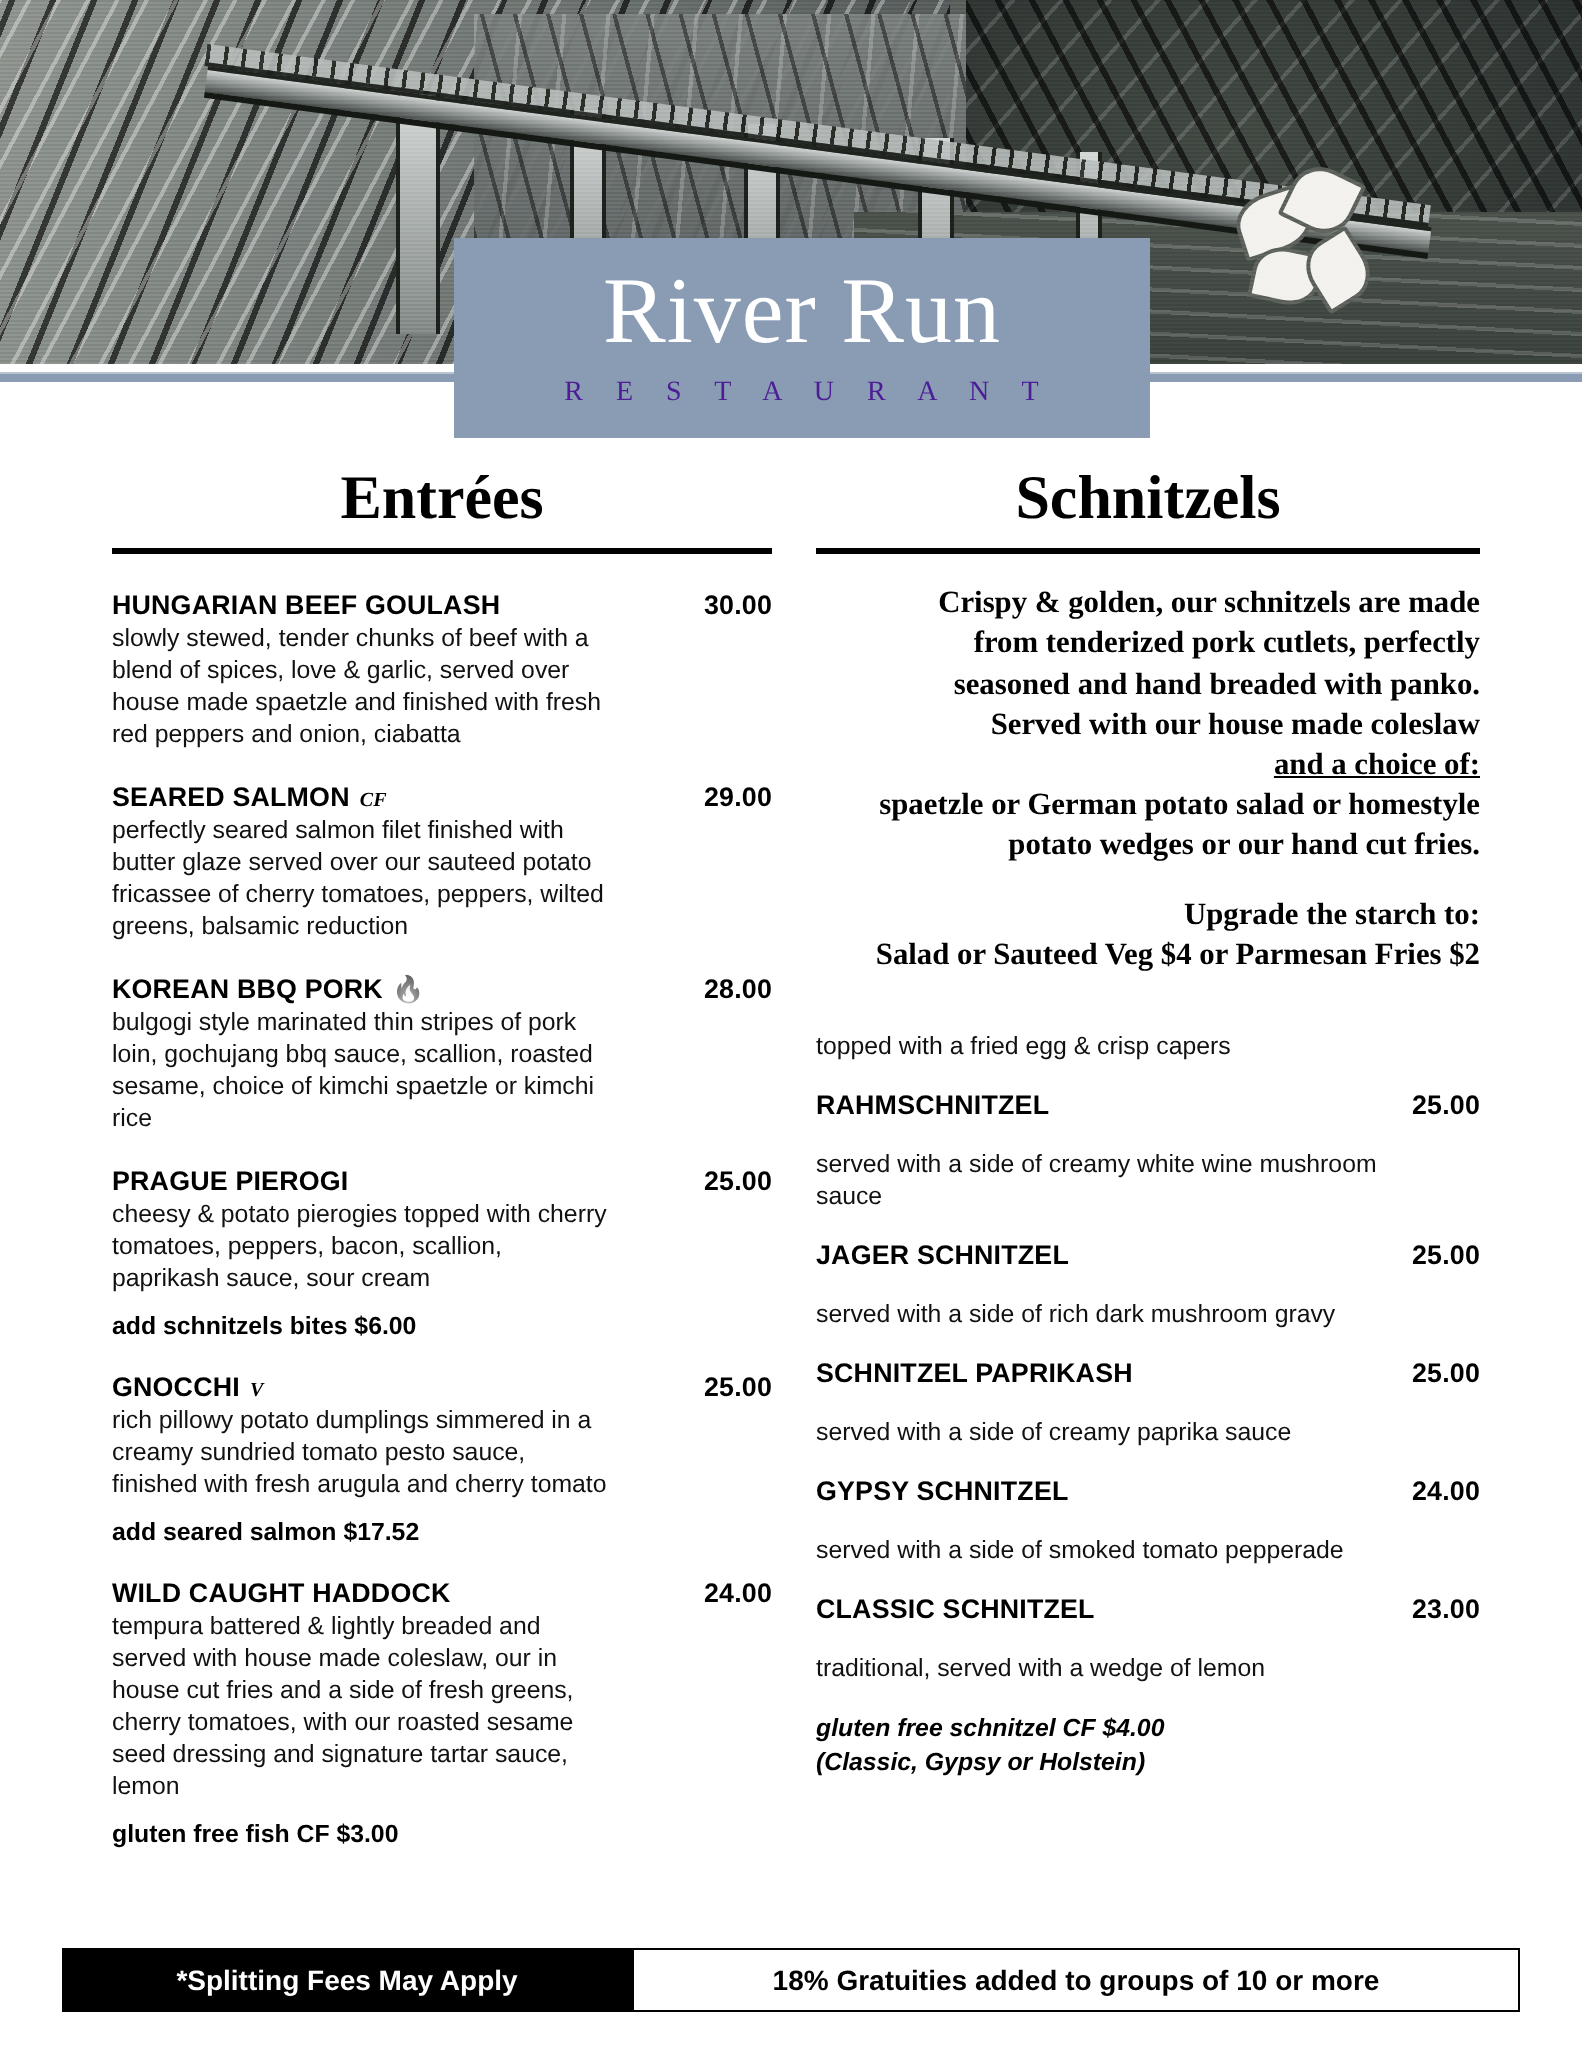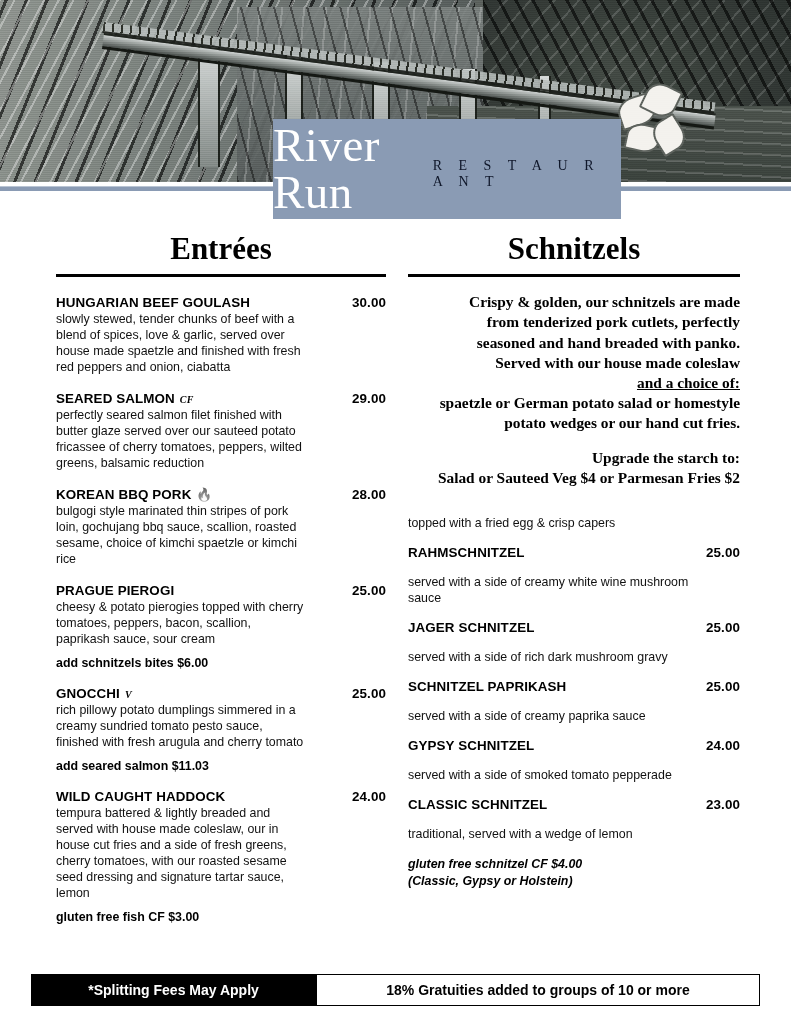--- a/index.html
+++ b/index.html
@@ -101,33 +101,32 @@
     background:
       repeating-linear-gradient(0deg, rgba(255,255,255,.05) 0px, rgba(255,255,255,.05) 1px,
         rgba(0,0,0,.05) 1px, rgba(0,0,0,.05) 2px);
     mix-blend-mode: overlay;
   }
 
   .logo-plate {
     position: absolute; left: 227px; top: 119px;
     width: 348px; height: 100px;
     background: #8a9bb4;
-    display: flex; flex-direction: row;
-    align-items: center; justify-content: space-between;
+    display: flex; flex-direction: column;
+    align-items: center; justify-content: center;
     z-index: 5;
-    margin-left: 46px;
   }
   .logo-name {
     font-family: "Liberation Serif", serif;
     font-size: 47px; font-weight: 400; color: #ffffff;
     line-height: 1; letter-spacing: .5px;
   }
   .logo-sub {
     font-family: "Liberation Serif", serif;
-    font-size: 14px; color: #0f172a;
+    font-size: 14px; color: #4c1d95;
     letter-spacing: 6.5px; margin-top: 9px; padding-left: 6px;
   }
   .hero-rule {
     position: absolute; left: 0; top: 186px; width: 791px; height: 5px;
     background: #8a9bb4; border-top: 1px solid #b9c4d3;
   }
 
   
   .columns {
     position: absolute; left: 0; top: 232px; width: 791px;
@@ -284,21 +283,21 @@
 
         <div class="item">
           <div class="item-head">
             <span class="item-name">
               <span>GNOCCHI</span>
               <span class="diet">V</span>
             </span>
             <span class="item-price">25.00</span>
           </div>
           <div class="item-desc">rich pillowy potato dumplings simmered in a creamy sundried tomato pesto sauce, finished with fresh arugula and cherry tomato</div>
-          <div class="item-addon">add seared salmon $11.03</div>
+          <div class="item-addon">add seared salmon $17.52</div>
         </div>
 
         <div class="item">
           <div class="item-head">
             <span class="item-name">
               <span>WILD CAUGHT HADDOCK</span>
             </span>
             <span class="item-price">24.00</span>
           </div>
           <div class="item-desc">tempura battered &amp; lightly breaded and served with house made coleslaw, our in house cut fries and a side of fresh greens, cherry tomatoes, with our roasted sesame seed dressing and signature tartar sauce, lemon</div>

